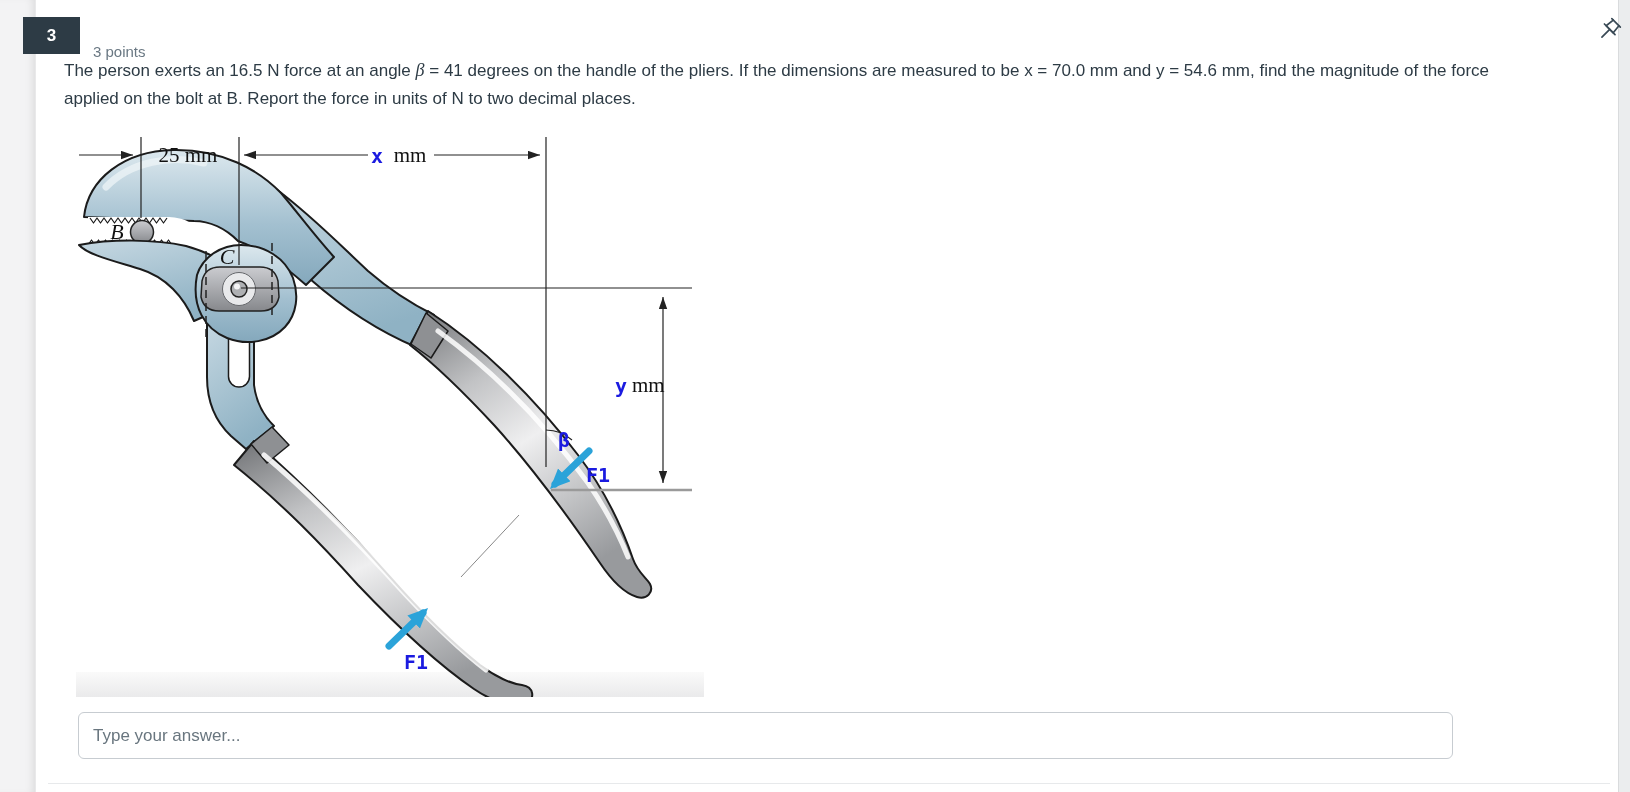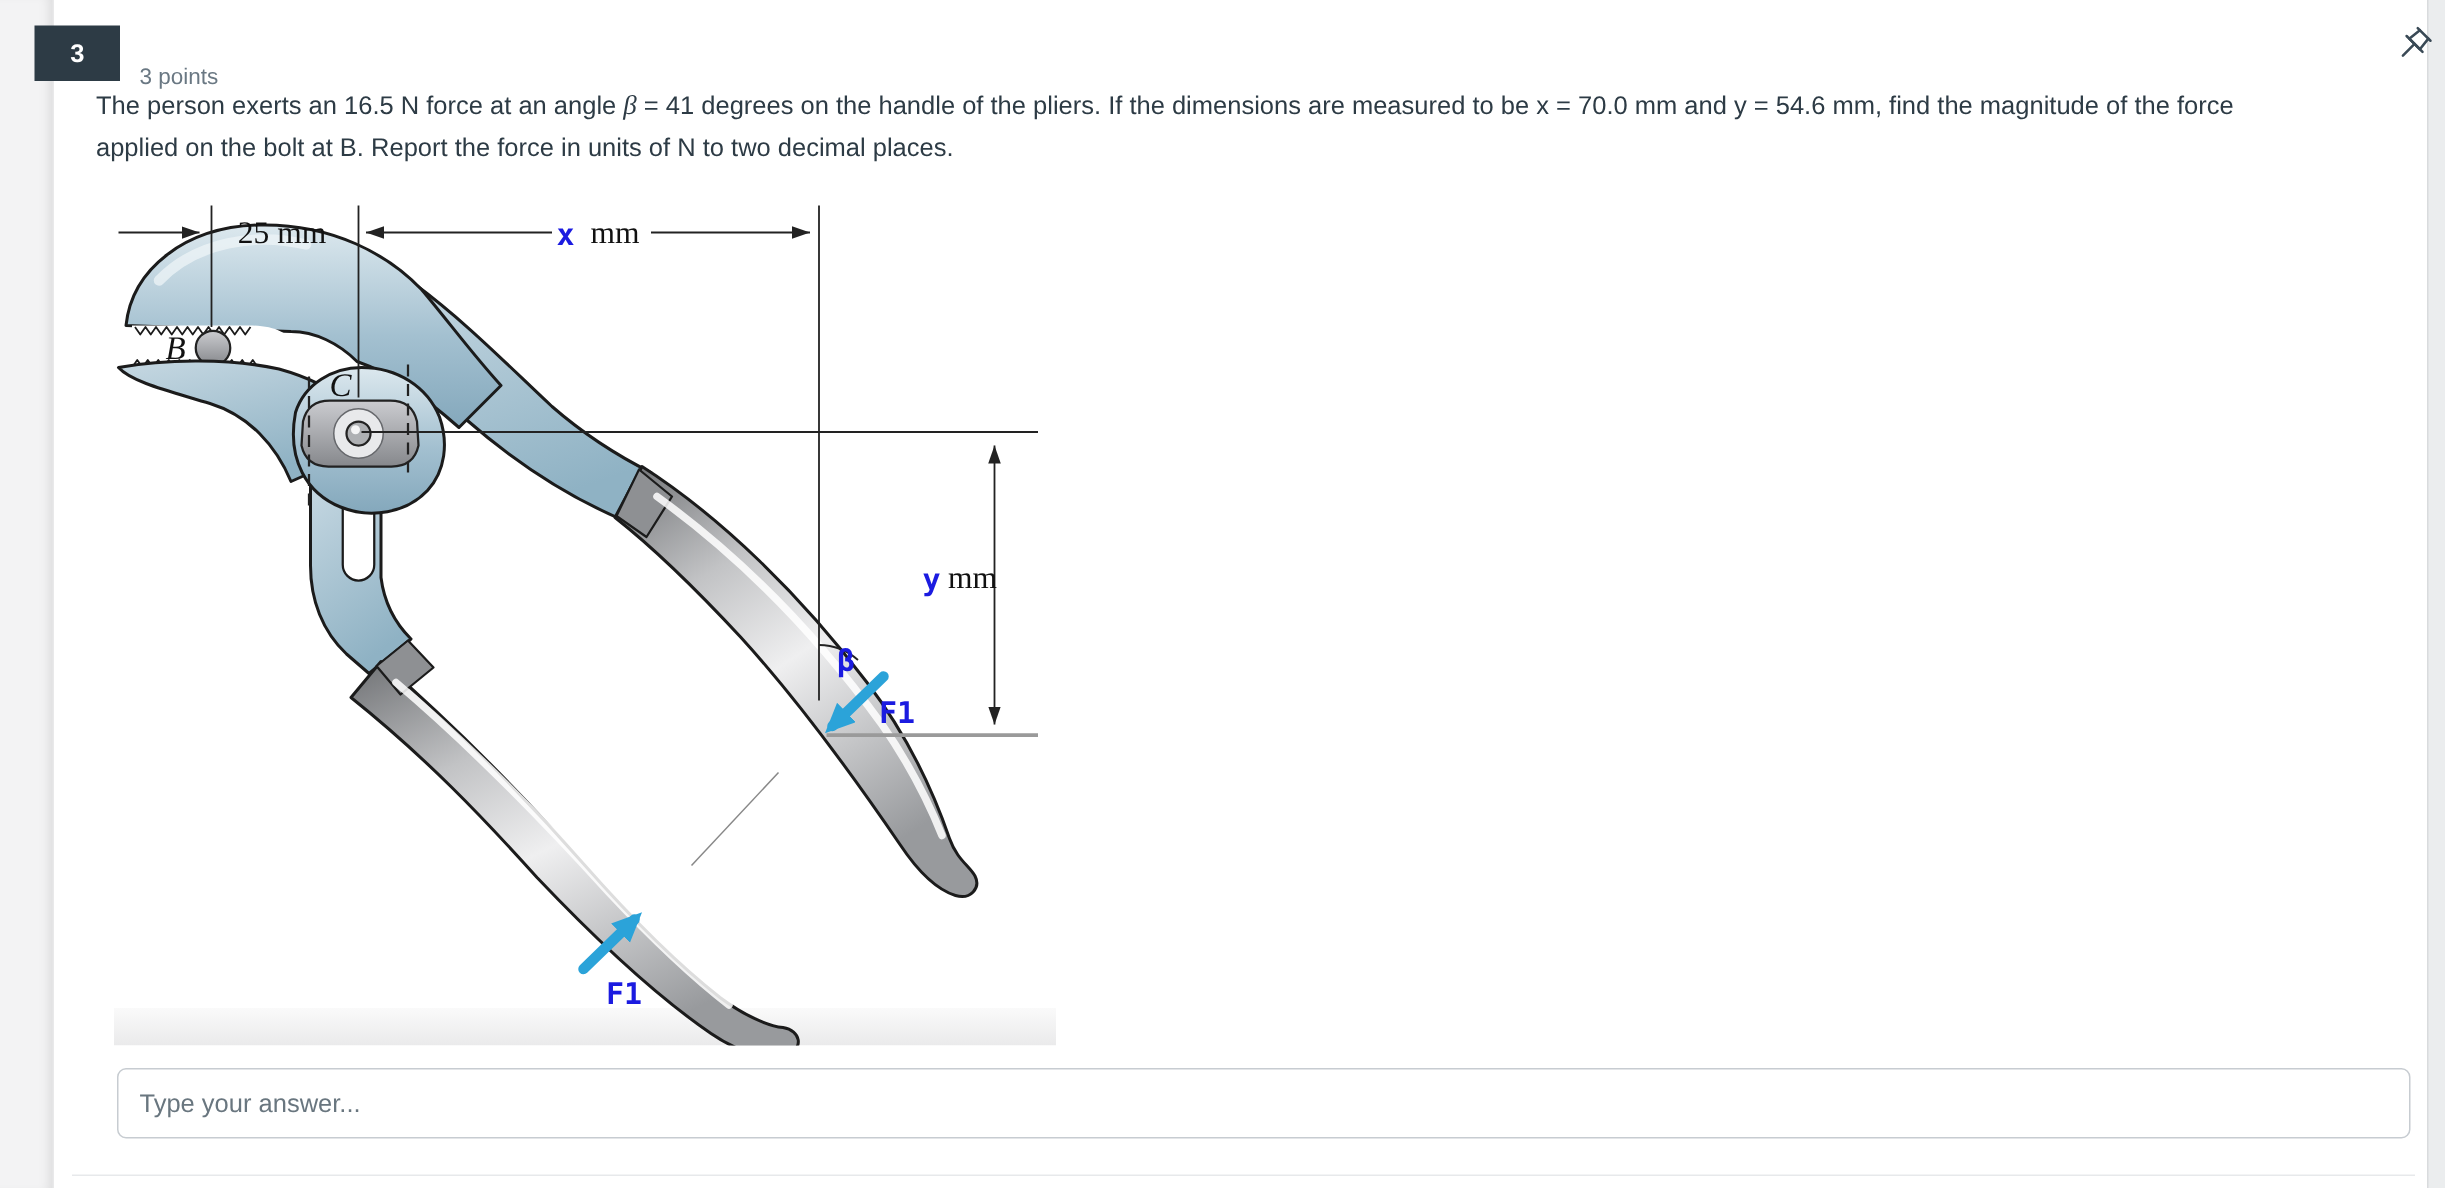--- a/index.html
+++ b/index.html
@@ -29,21 +29,21 @@
   }
   .qtext{
     position:absolute;left:64px;top:56px;width:1460px;
     font-size:17px;line-height:28px;color:#2d3b45;
   }
   .qbeta{font-family:"Liberation Serif",serif;font-style:italic;font-size:18px;}
   .figure{
     position:absolute;left:76px;top:125px;width:628px;height:572px;
   }
   .answer-input{
-    position:absolute;left:78px;top:712px;width:1529px;height:47px;
+    position:absolute;left:78px;top:712px;width:1375px;height:47px;
     box-sizing:border-box;border:1px solid #c7ccd1;border-radius:6px;
     padding:0 14px;font-size:17px;color:#2d3b45;outline:none;
     font-family:"Liberation Sans",sans-serif;background:#fff;
   }
   .answer-input::placeholder{color:#69767f;opacity:1;}
   .divider{
     position:absolute;left:48px;top:783px;width:1562px;height:1px;background:#e7e9eb;
   }
   
   .ser{font-family:"Liberation Serif",serif;font-size:21px;fill:#111111;}

